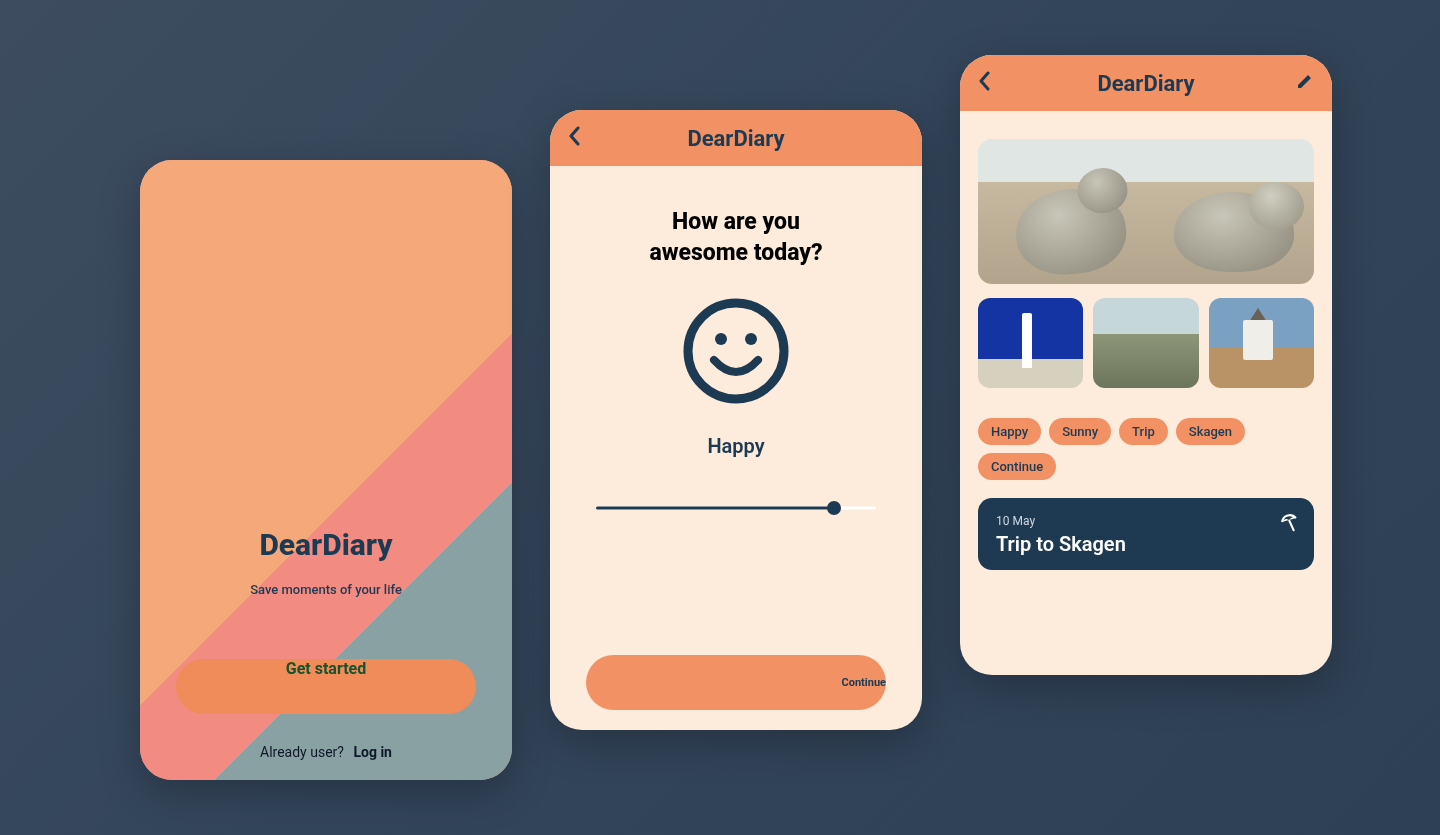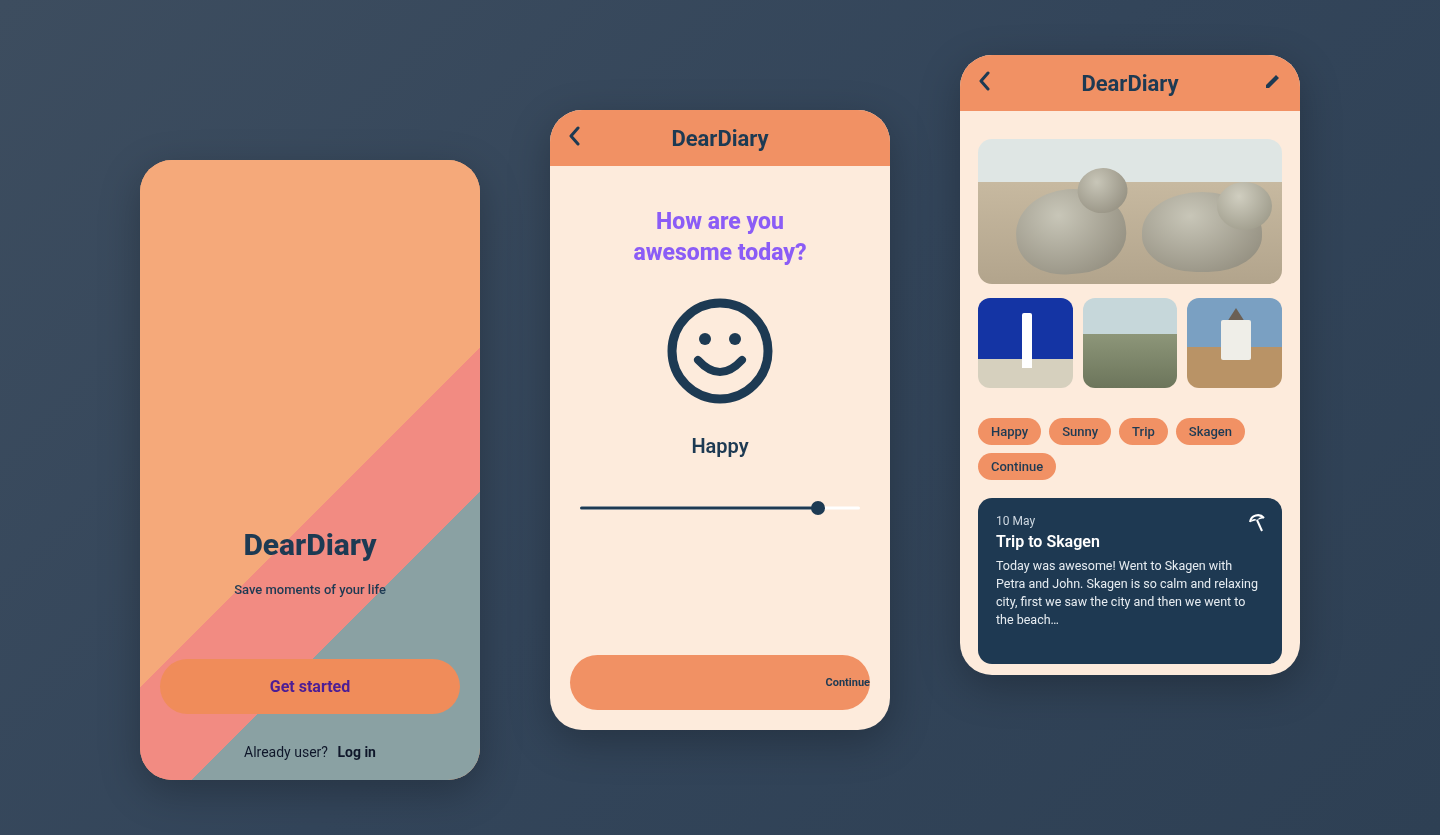--- a/index.html
+++ b/index.html
@@ -6,21 +6,21 @@
   body {
     width: 1440px;
     height: 835px;
     background: linear-gradient(135deg, #3d4d5f 0%, #33455a 50%, #2e4054 100%);
     font-family: -apple-system, BlinkMacSystemFont, 'Segoe UI', Roboto, sans-serif;
     position: relative;
     overflow: hidden;
   }
   .phone {
     position: absolute;
-    width: 340px;
+    width: 372px;
     height: 620px;
     border-radius: 32px;
     overflow: hidden;
     box-shadow: 0 12px 40px rgba(0,0,0,0.25);
   }
 
   
   .phone1 {
     left: 140px;
     top: 160px;
@@ -42,43 +42,43 @@
     inset: 0;
     background: linear-gradient(135deg, transparent 70%, #8aa1a3 70%);
     z-index: 2;
   }
   .phone1 .body { position: relative; z-index: 3; height: 100%; display: flex; flex-direction: column; justify-content: flex-end; align-items: center; padding-bottom: 20px; }
   .phone1 .title { font-size: 30px; font-weight: 800; color: #1d3a53; }
   .phone1 .subtitle { font-size: 13px; color: #1d3a53; margin-top: 20px; font-weight: 500;}
   .phone1 .spacer { height: 62px; }
   .phone1 .cta {
     width: 300px; height: 55px; background: #f08c5a;
-    border-radius: 28px; display: flex; align-items: center; justify-content: center;
-    font-size: 16px; font-weight: 700; color: #4c1d95; cursor: pointer;
+    border-radius: 28px; display: flex; justify-content: center;
+    font-size: 16px; font-weight: 700; color: #14532d; cursor: pointer;
   }
   .phone1 .bottomrow { margin-top: 30px; font-size: 14px; color: #0f172a; }
   .phone1 .bottomrow .login { font-weight: 700; margin-left: 6px; cursor: pointer; }
 
   
   .phone2 {
     left: 550px;
     top: 110px;
     background: #fdebdc;
   }
   .topbar {
     height: 56px;
     background: #f19164;
     display: flex; align-items: center; justify-content: center;
     position: relative;
     color: #1d3a53;
   }
   .topbar .back { position: absolute; left: 18px; top: 50%; transform: translateY(-50%); cursor: pointer; }
   .topbar .title { font-size: 22px; font-weight: 700; }
   .phone2 .content { flex: 1; display: flex; flex-direction: column; align-items: center; padding: 40px 20px 20px; height: calc(100% - 56px); }
-  .phone2 .question { font-size: 23px; font-weight: 800; color: #8b5cf6; text-align: center; line-height: 1.35; }
+  .phone2 .question { font-size: 23px; font-weight: 800; color: #000000; text-align: center; line-height: 1.35; }
   .phone2 .smiley { margin-top: 28px; }
   .phone2 .moodlabel { margin-top: 24px; font-size: 20px; font-weight: 600; color: #1d3a53; }
   .phone2 .slider { margin-top: 40px; width: 280px; height: 20px; position: relative; }
   .phone2 .slider .track-bg { position: absolute; top: 50%; left: 0; right: 0; height: 3px; background: #fff; border-radius: 2px; transform: translateY(-50%); }
   .phone2 .slider .track-fill { position: absolute; top: 50%; left: 0; width: 85%; height: 3px; background: #1d3a53; border-radius: 2px; transform: translateY(-50%); }
   .phone2 .slider .thumb { position: absolute; top: 50%; left: 85%; width: 14px; height: 14px; background: #1d3a53; border-radius: 50%; transform: translate(-50%, -50%); }
   .phone2 .cta {
     margin-top: auto;
     width: 300px; height: 55px; background: #f19164;
     border-radius: 28px; display: flex; align-items: center; justify-content: flex-end;
@@ -111,25 +111,25 @@
   .thumbA::after { content:''; position:absolute; left: 44px; bottom: 20px; width: 10px; height: 55px; background:#fff; border-radius: 2px 2px 0 0; }
   .thumbB { background: linear-gradient(to bottom, #c6d7da 0%, #c6d7da 40%, #8d9679 40%, #6c755b 100%); }
   .thumbC { background: linear-gradient(to bottom, #7aa0c2 0%, #7aa0c2 55%, #b99366 55%, #b99366 100%); }
   .thumbC::after { content:''; position:absolute; left: 34px; bottom: 28px; width: 30px; height: 40px; background:#efeee8; border-radius: 2px; }
   .thumbC::before { content:''; position:absolute; left: 40px; bottom: 66px; width: 0; height: 0; border-left: 9px solid transparent; border-right: 9px solid transparent; border-bottom: 14px solid #6b6055; }
 
   .tags { display: flex; flex-wrap: wrap; gap: 8px; margin-top: 30px; }
   .tag { padding: 6px 13px; background: #f19164; border-radius: 14px; font-size: 13px; color: #1d3a53; font-weight: 500; }
 
   .entry {
-    margin-top: 18px; background: #1e3952; border-radius: 14px; padding: 16px 18px 34px;
+    margin-top: 18px; background: #1e3952; border-radius: 14px; padding: 16px 18px 14px;
     color: #fff; position: relative;
   }
   .entry .date { font-size: 12px; color: #cdd7e0; }
-  .entry .etitle { font-size: 16px; font-weight: 600; margin-top: 4px; }
+  .entry .etitle { font-size: 20px; font-weight: 600; margin-top: 4px; }
   .entry .etext { font-size: 12.5px; line-height: 1.45; margin-top: 6px; color: #e6ecf1; }
   .entry .umbrella { position: absolute; right: 14px; top: 14px; }
 
 </style>
 </head>
 <body>
 
 <div class="phone phone1">
   <div class="tri3"></div>
   <div class="tri2"></div>
@@ -216,16 +216,15 @@
     <div class="entry">
       <div class="umbrella">
         <svg width="22" height="22" viewBox="0 0 22 22">
           <path d="M4 10 A8 8 0 0 1 18 6" stroke="#fff" stroke-width="2" fill="none"></path>
           <path d="M4 10 Q7 5 11 8 Q15 3 18 6" fill="#fff"></path>
           <line x1="11" y1="8" x2="16" y2="19" stroke="#fff" stroke-width="2"></line>
         </svg>
       </div>
       <div class="date">10 May</div>
       <div class="etitle">Trip to Skagen</div>
-      <div class="etext">Today was awesome! Went to Skagen with Petra and John. Skagen is so calm and relaxing city, first we saw the city and then we went to the beach…</div>
     </div>
   </div>
 </div>
 
 </body></html>

